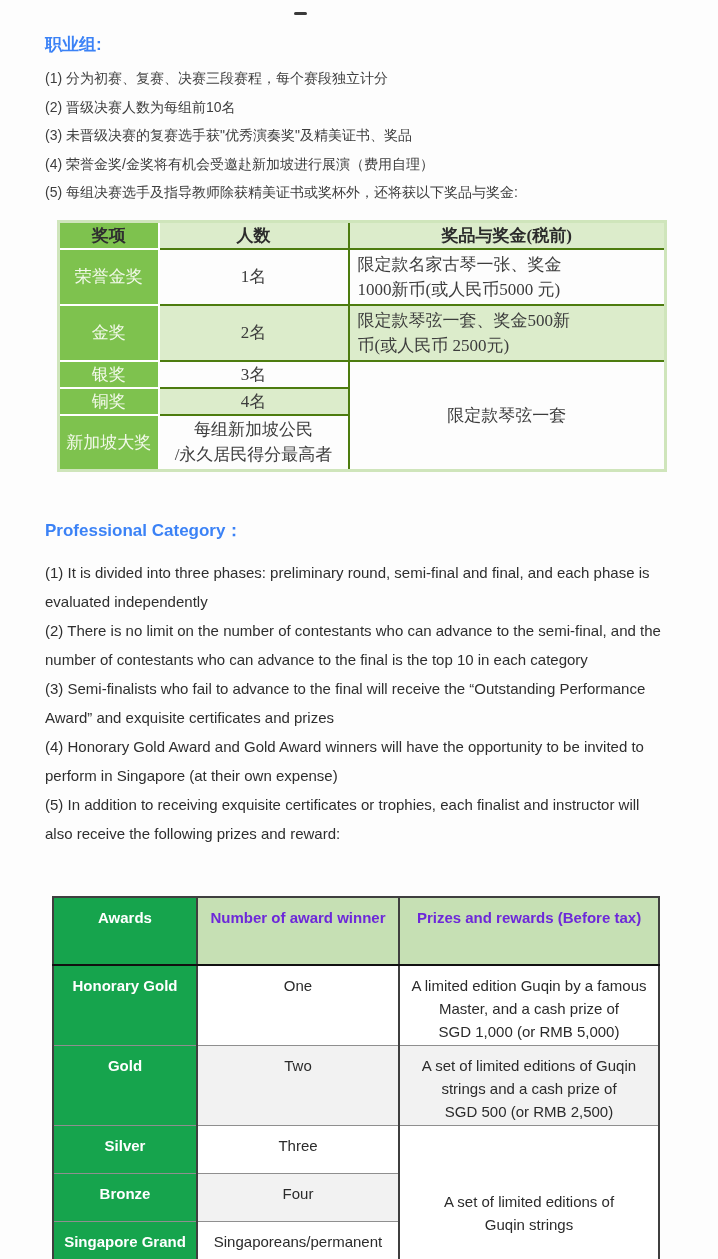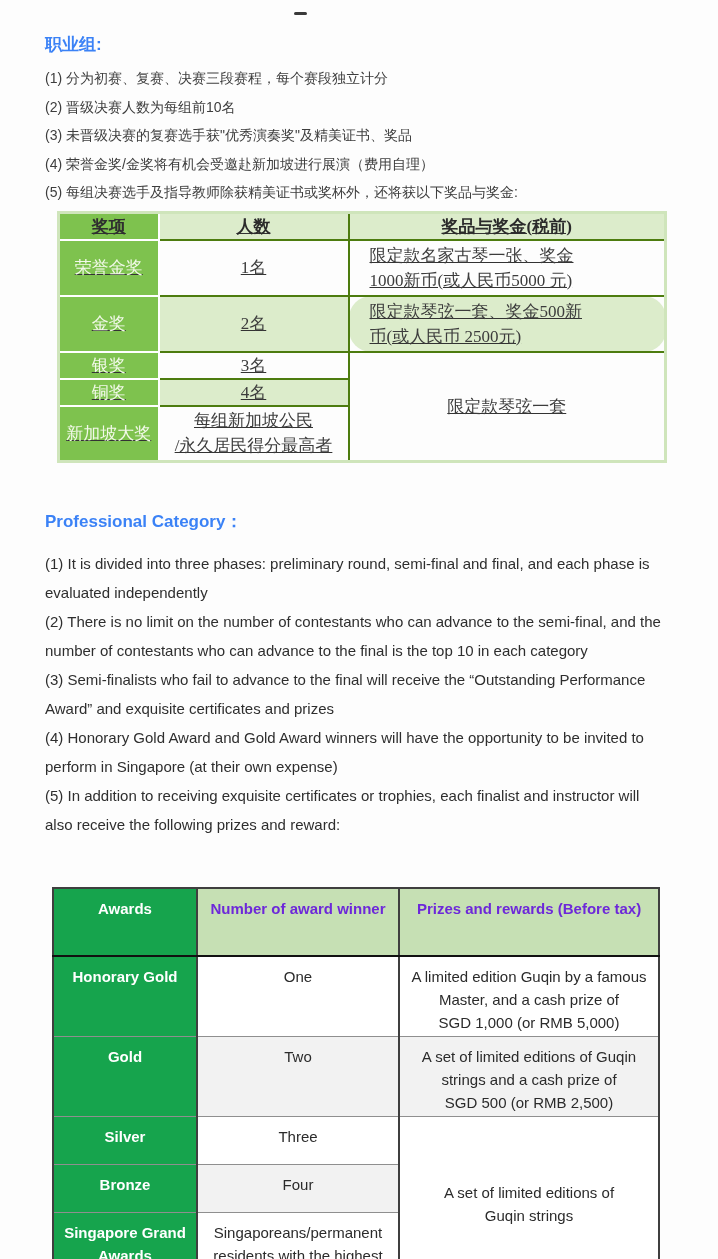--- a/index.html
+++ b/index.html
@@ -14,38 +14,37 @@
   }
   .section{padding-left:45px;padding-right:28px;}
   .cn-section{padding-top:34px;}
   .heading{
     font-size:17px;font-weight:bold;color:#3b82f6;margin:0 0 8px 0;line-height:22px;
   }
   .cn-list p{margin:0;font-size:14px;line-height:28.5px;color:#3d3d3d;}
   
   table.cn{
     border-collapse:collapse;table-layout:fixed;width:607px;
-    margin:4px 0 0 12px;border:3px solid #cfe5bb;
+    margin:13px 0 0 12px;border:3px solid #cfe5bb;
     font-family:"Liberation Serif","DejaVu Serif",serif;
-    text-decoration:underline;
   }
   table.cn td{
     border:2px solid #4d7c0f;text-align:center;vertical-align:middle;
     font-size:17px;color:#3c3c3c;padding:1px 4px;
   }
   table.cn td.green{
     background:#7ec24e;border:2px solid #ffffff;color:#f2f9e9;
   }
   table.cn td.hgreen{
     background:#7ec24e;border:2px solid #ffffff;color:#2f2f2f;font-weight:bold;
   }
   table.cn td.lite{background:#dceccb;}
   table.cn td.hl{background:#dceccb;font-weight:bold;color:#2b2b2b;}
   table.cn td.prize-left{
-    text-align:left;padding:2px 20px;line-height:25px;white-space:pre-line;border-radius:22px;
+    text-align:left;padding:2px 8px;line-height:25px;white-space:pre-line;
   }
   table.cn td.pre{white-space:pre-line;line-height:25px;}
   
   .en-heading{margin-top:48px;margin-bottom:16px;}
   .en-list p{
     margin:0;font-size:15px;line-height:29px;color:#2e2e2e;
     white-space:pre-line;width:648px;
   }
   
   table.en{

